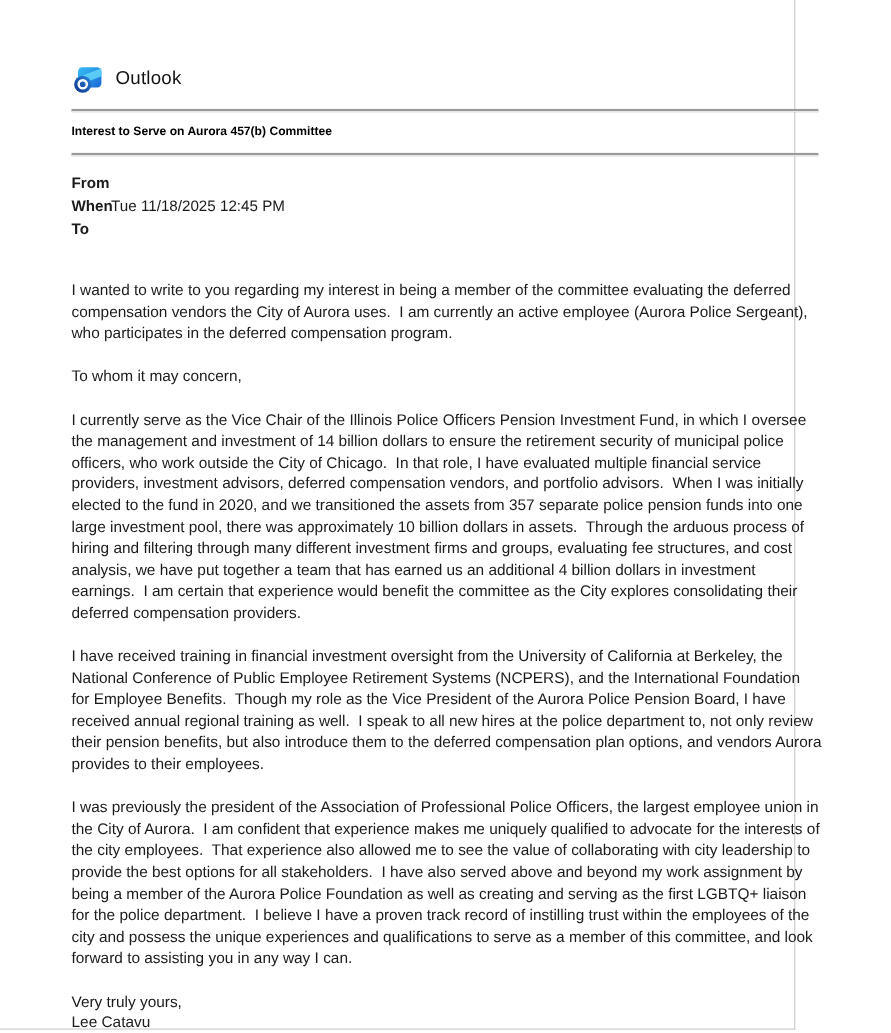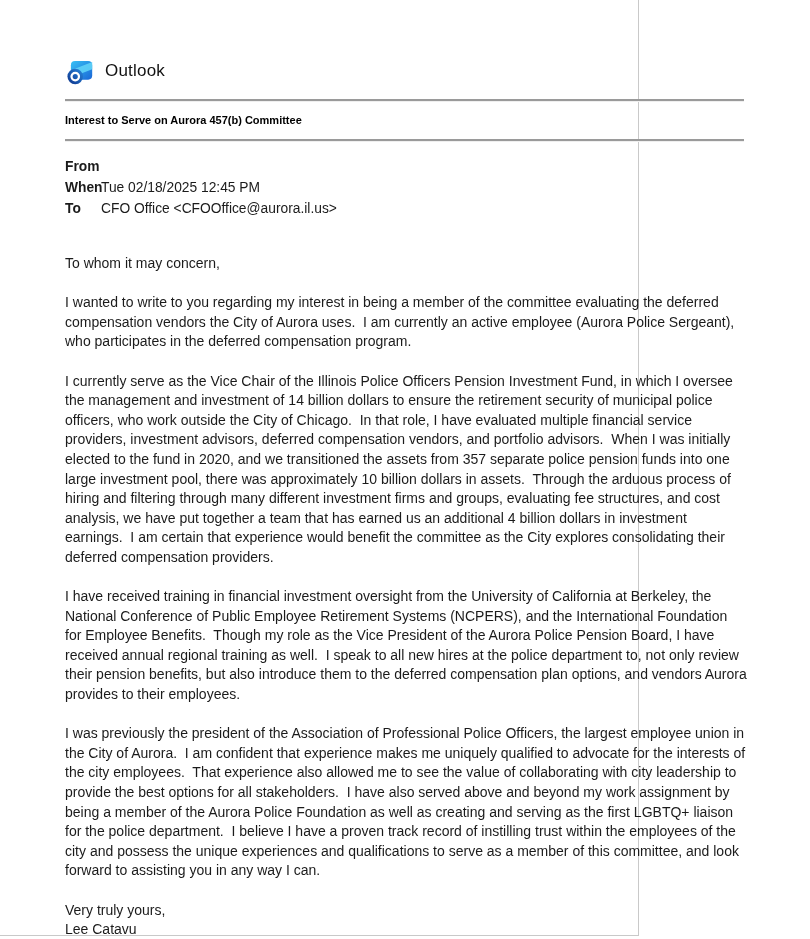--- a/index.html
+++ b/index.html
@@ -12,21 +12,21 @@
     width: 810px;
     height: 939px;
     background: #ffffff;
     position: relative;
     overflow: hidden;
   }
   .page {
     position: absolute;
     top: 0;
     left: 0;
-    width: 639px;
+    width: 723px;
     height: 936px;
     background: #ffffff;
     border-right: 1px solid #c9c9c9;
     border-bottom: 1px solid #c9c9c9;
     box-sizing: border-box;
   }
   .content {
     padding: 56px 60px 0 65px;
   }
   .brand-row {
@@ -108,31 +108,30 @@
       <div class="subject">Interest to Serve on Aurora 457(b) Committee</div>
 
       <div class="rule"></div>
 
       <div class="headers">
         <div class="hrow">
           <span class="hlabel">From</span>
         </div>
         <div class="hrow">
           <span class="hlabel">When</span>
-          <span class="hvalue">Tue 02/18/2025 12:45 PM</span>
+          <span class="hvalue">Tue 11/18/2025 12:45 PM</span>
         </div>
         <div class="hrow">
           <span class="hlabel">To</span>
-          <span class="hvalue">CFO Office &lt;CFOOffice@aurora.il.us&gt;</span>
         </div>
       </div>
 
       <div class="letter">
+        <p>I wanted to write to you regarding my interest in being a member of the committee evaluating the deferred compensation vendors the City of Aurora uses.  I am currently an active employee (Aurora Police Sergeant), who participates in the deferred compensation program.</p>
         <p>To whom it may concern,</p>
-        <p>I wanted to write to you regarding my interest in being a member of the committee evaluating the deferred compensation vendors the City of Aurora uses.  I am currently an active employee (Aurora Police Sergeant), who participates in the deferred compensation program.</p>
         <p>I currently serve as the Vice Chair of the Illinois Police Officers Pension Investment Fund, in which I oversee the management and investment of 14 billion dollars to ensure the retirement security of municipal police officers, who work outside the City of Chicago.  In that role, I have evaluated multiple financial service providers, investment advisors, deferred compensation vendors, and portfolio advisors.  When I was initially elected to the fund in 2020, and we transitioned the assets from 357 separate police pension funds into one large investment pool, there was approximately 10 billion dollars in assets.  Through the arduous process of hiring and filtering through many different investment firms and groups, evaluating fee structures, and cost analysis, we have put together a team that has earned us an additional 4 billion dollars in investment earnings.  I am certain that experience would benefit the committee as the City explores consolidating their deferred compensation providers.</p>
         <p>I have received training in financial investment oversight from the University of California at Berkeley, the National Conference of Public Employee Retirement Systems (NCPERS), and the International Foundation for Employee Benefits.  Though my role as the Vice President of the Aurora Police Pension Board, I have received annual regional training as well.  I speak to all new hires at the police department to, not only review their pension benefits, but also introduce them to the deferred compensation plan options, and vendors Aurora provides to their employees.</p>
         <p>I was previously the president of the Association of Professional Police Officers, the largest employee union in the City of Aurora.  I am confident that experience makes me uniquely qualified to advocate for the interests of the city employees.  That experience also allowed me to see the value of collaborating with city leadership to provide the best options for all stakeholders.  I have also served above and beyond my work assignment by being a member of the Aurora Police Foundation as well as creating and serving as the first LGBTQ+ liaison for the police department.  I believe I have a proven track record of instilling trust within the employees of the city and possess the unique experiences and qualifications to serve as a member of this committee, and look forward to assisting you in any way I can.</p>
         <div class="closing-line">Very truly yours,</div>
         <div class="closing-line">Lee Catavu</div>
       </div>
 
     </div>
   </div>
 </div>

